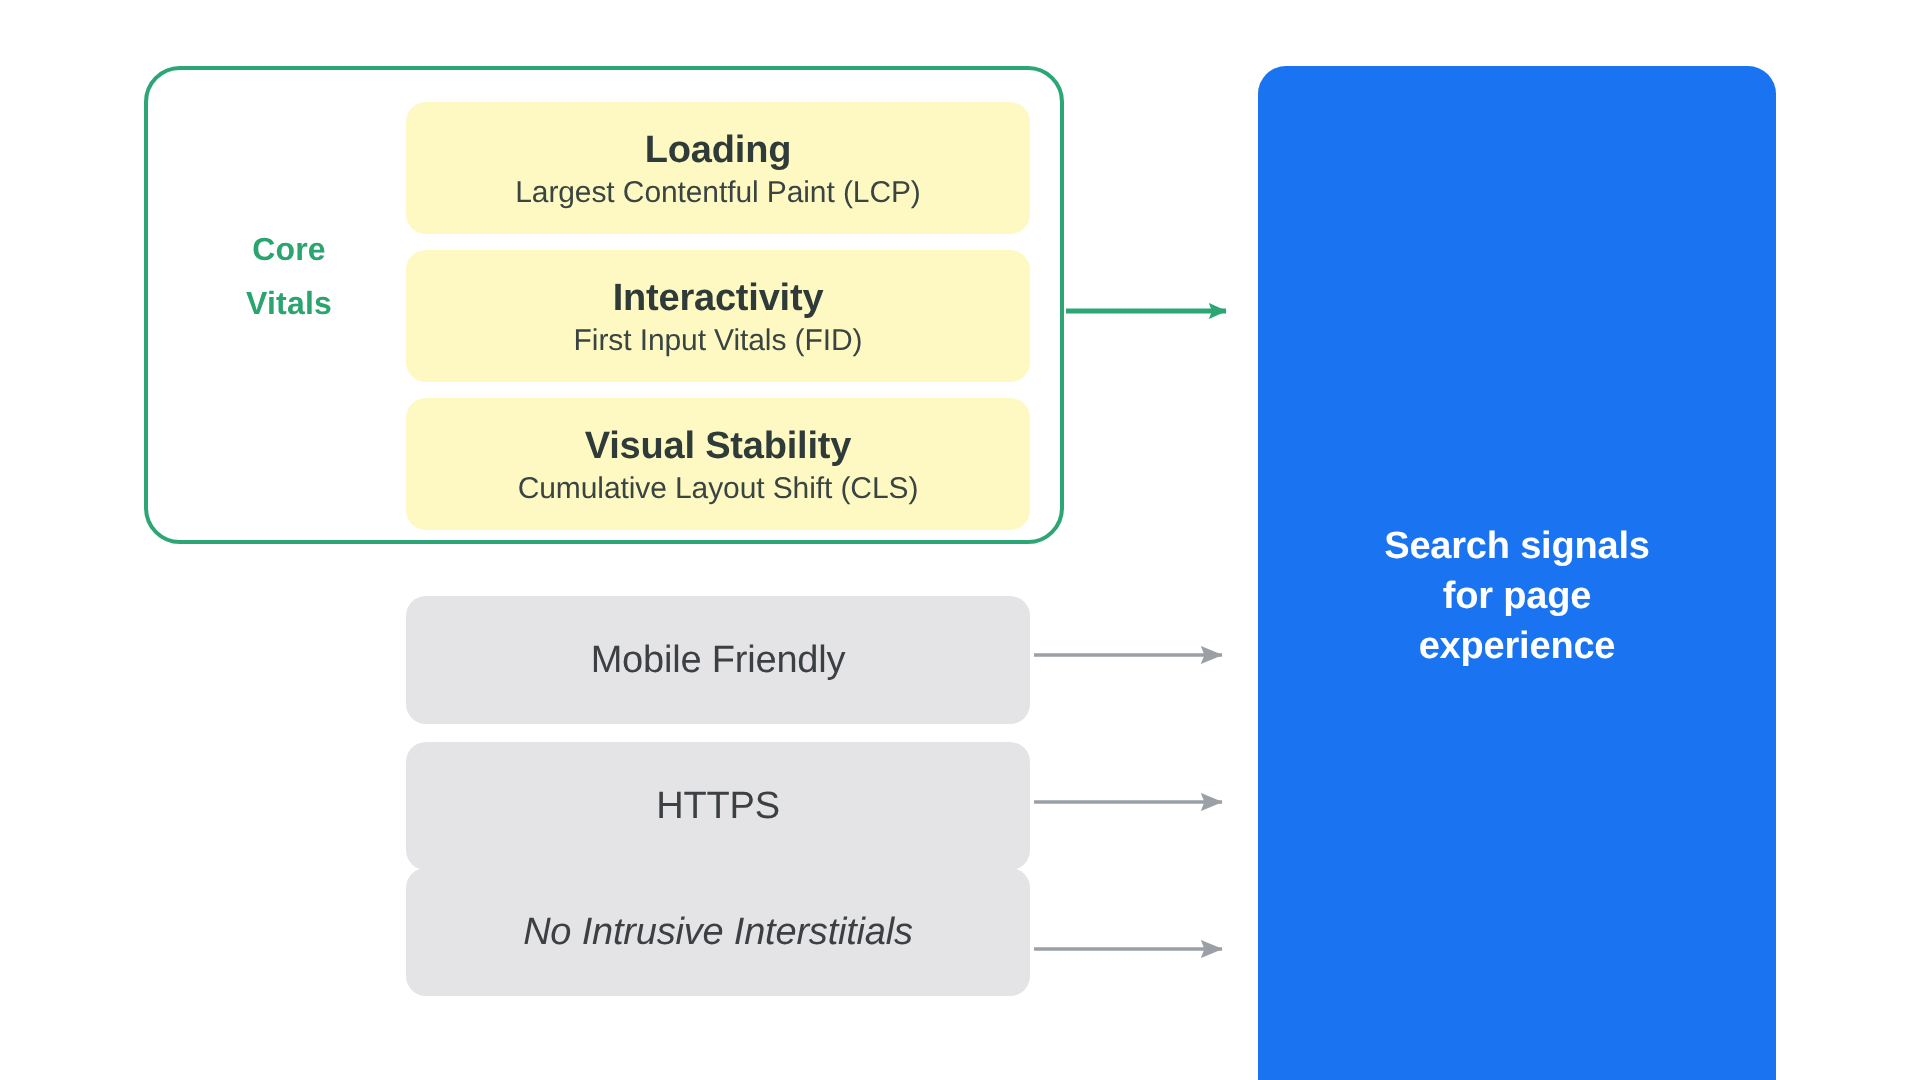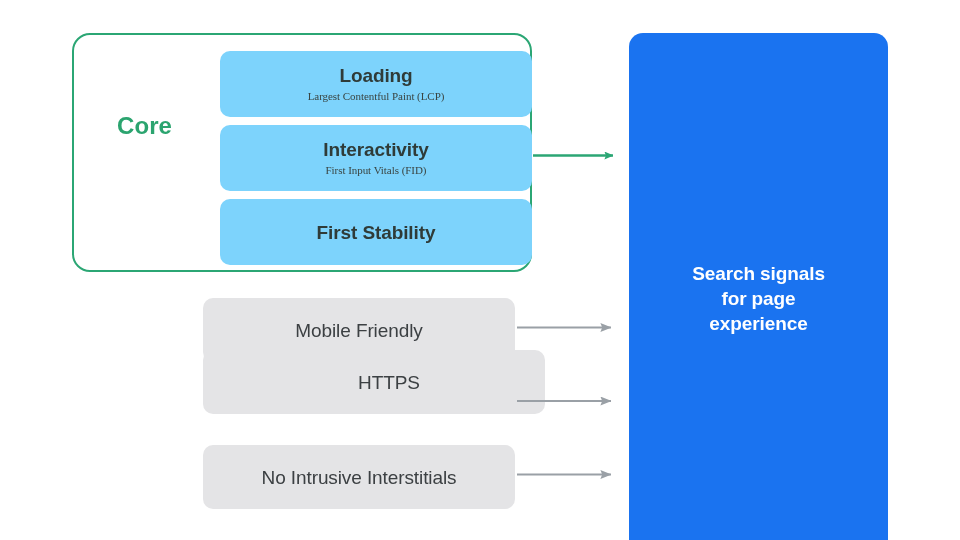--- a/index.html
+++ b/index.html
@@ -32,75 +32,74 @@
     border-radius: 18px;
     background: #ffffff;
   }
   .cwv-label {
     position: absolute;
     left: 92px;
     top: 112px;
     width: 105px;
     text-align: center;
     color: #2BA46F;
-    font-size: 24px;
+    font-size: 16px;
     font-weight: bold;
     line-height: 27px;
     letter-spacing: 0.1px;
   }
 
   
   .metric-card {
     position: absolute;
-    left: 220px;
+    left: 203px;
     width: 312px;
     height: 66px;
-    background: #7dd3fc;
+    background: #fef9c3;
     border-radius: 10px;
     display: flex;
     flex-direction: column;
     align-items: center;
     justify-content: center;
   }
   .metric-card.m0 { top: 51px; }
   .metric-card.m1 { top: 125px; }
   .metric-card.m2 { top: 199px; }
 
   .metric-title {
     font-size: 19px;
     font-weight: bold;
     color: #2F3B38;
     line-height: 23px;
     letter-spacing: -0.1px;
   }
   .metric-sub {
-    font-size: 11px;
+    font-size: 15px;
     font-weight: normal;
     color: #3A4542;
     line-height: 17px;
     margin-top: 1px;
     letter-spacing: -0.05px;
-    font-family: Liberation Serif, serif;
   }
 
   
   .signal-box {
     position: absolute;
     left: 203px;
     width: 312px;
     height: 64px;
     background: #E4E4E6;
     border-radius: 10px;
     display: flex;
     align-items: center;
     justify-content: center;
   }
   .signal-box.s0 { top: 298px; }
-  .signal-box.s1 { top: 350px; padding-left: 30px; }
-  .signal-box.s2 { top: 445px; }
+  .signal-box.s1 { top: 371px; }
+  .signal-box.s2 { top: 434px; font-style: italic; }
   .signal-label {
     font-size: 19px;
     font-weight: normal;
     color: #3C4043;
     line-height: 23px;
     letter-spacing: -0.1px;
   }
 
   
   .blue-panel {
@@ -137,34 +136,36 @@
 </style>
 </head>
 <body>
 
 <div id="stage">
 
   <div class="cwv-container"></div>
 
   <div class="cwv-label">
     <div>Core</div>
+    <div>Vitals</div>
   </div>
 
   <div class="metric-card m0">
     <div class="metric-title">Loading</div>
     <div class="metric-sub">Largest Contentful Paint (LCP)</div>
   </div>
 
   <div class="metric-card m1">
     <div class="metric-title">Interactivity</div>
     <div class="metric-sub">First Input Vitals (FID)</div>
   </div>
 
   <div class="metric-card m2">
-    <div class="metric-title">First Stability</div>
+    <div class="metric-title">Visual Stability</div>
+    <div class="metric-sub">Cumulative Layout Shift (CLS)</div>
   </div>
 
   <div class="signal-box s0">
     <div class="signal-label">Mobile Friendly</div>
   </div>
   <div class="signal-box s1">
     <div class="signal-label">HTTPS</div>
   </div>
   <div class="signal-box s2">
     <div class="signal-label">No Intrusive Interstitials</div>

